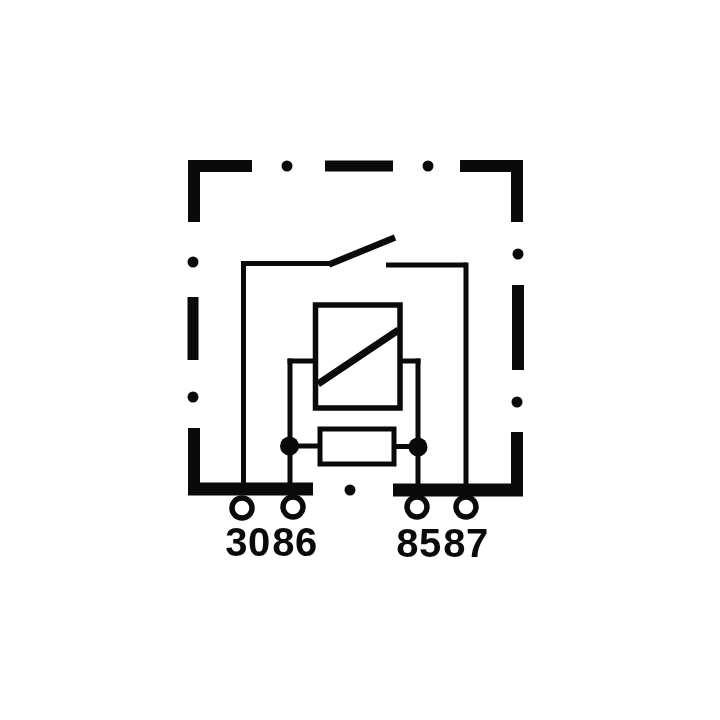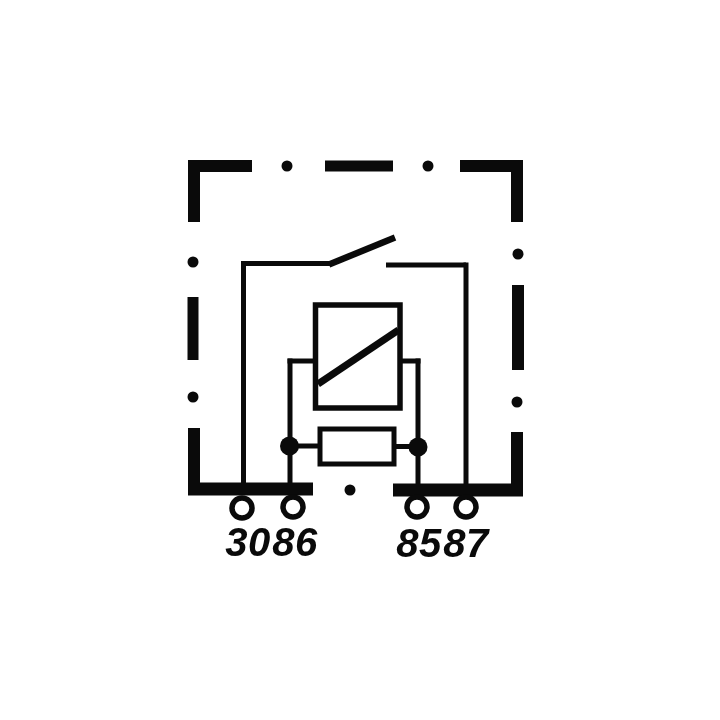--- a/index.html
+++ b/index.html
@@ -13,21 +13,20 @@
     width:720px;
     height:720px;
     overflow:hidden;
     font-family:"Liberation Sans", sans-serif;
   }
   .stage{
     position:relative;
     width:615px;
     height:720px;
     background:var(--bg);
-    font-style:italic;
   }
   svg{display:block}
   .stroke{stroke:var(--line);fill:none}
   .cap{stroke-linecap:butt}
   .box{fill:var(--bg);stroke:var(--line)}
   .dot{fill:var(--line);stroke:none}
   .pin{fill:var(--bg);stroke:var(--line)}
   .term-label{
     fill:var(--line);
     font-family:"Liberation Sans", sans-serif;

